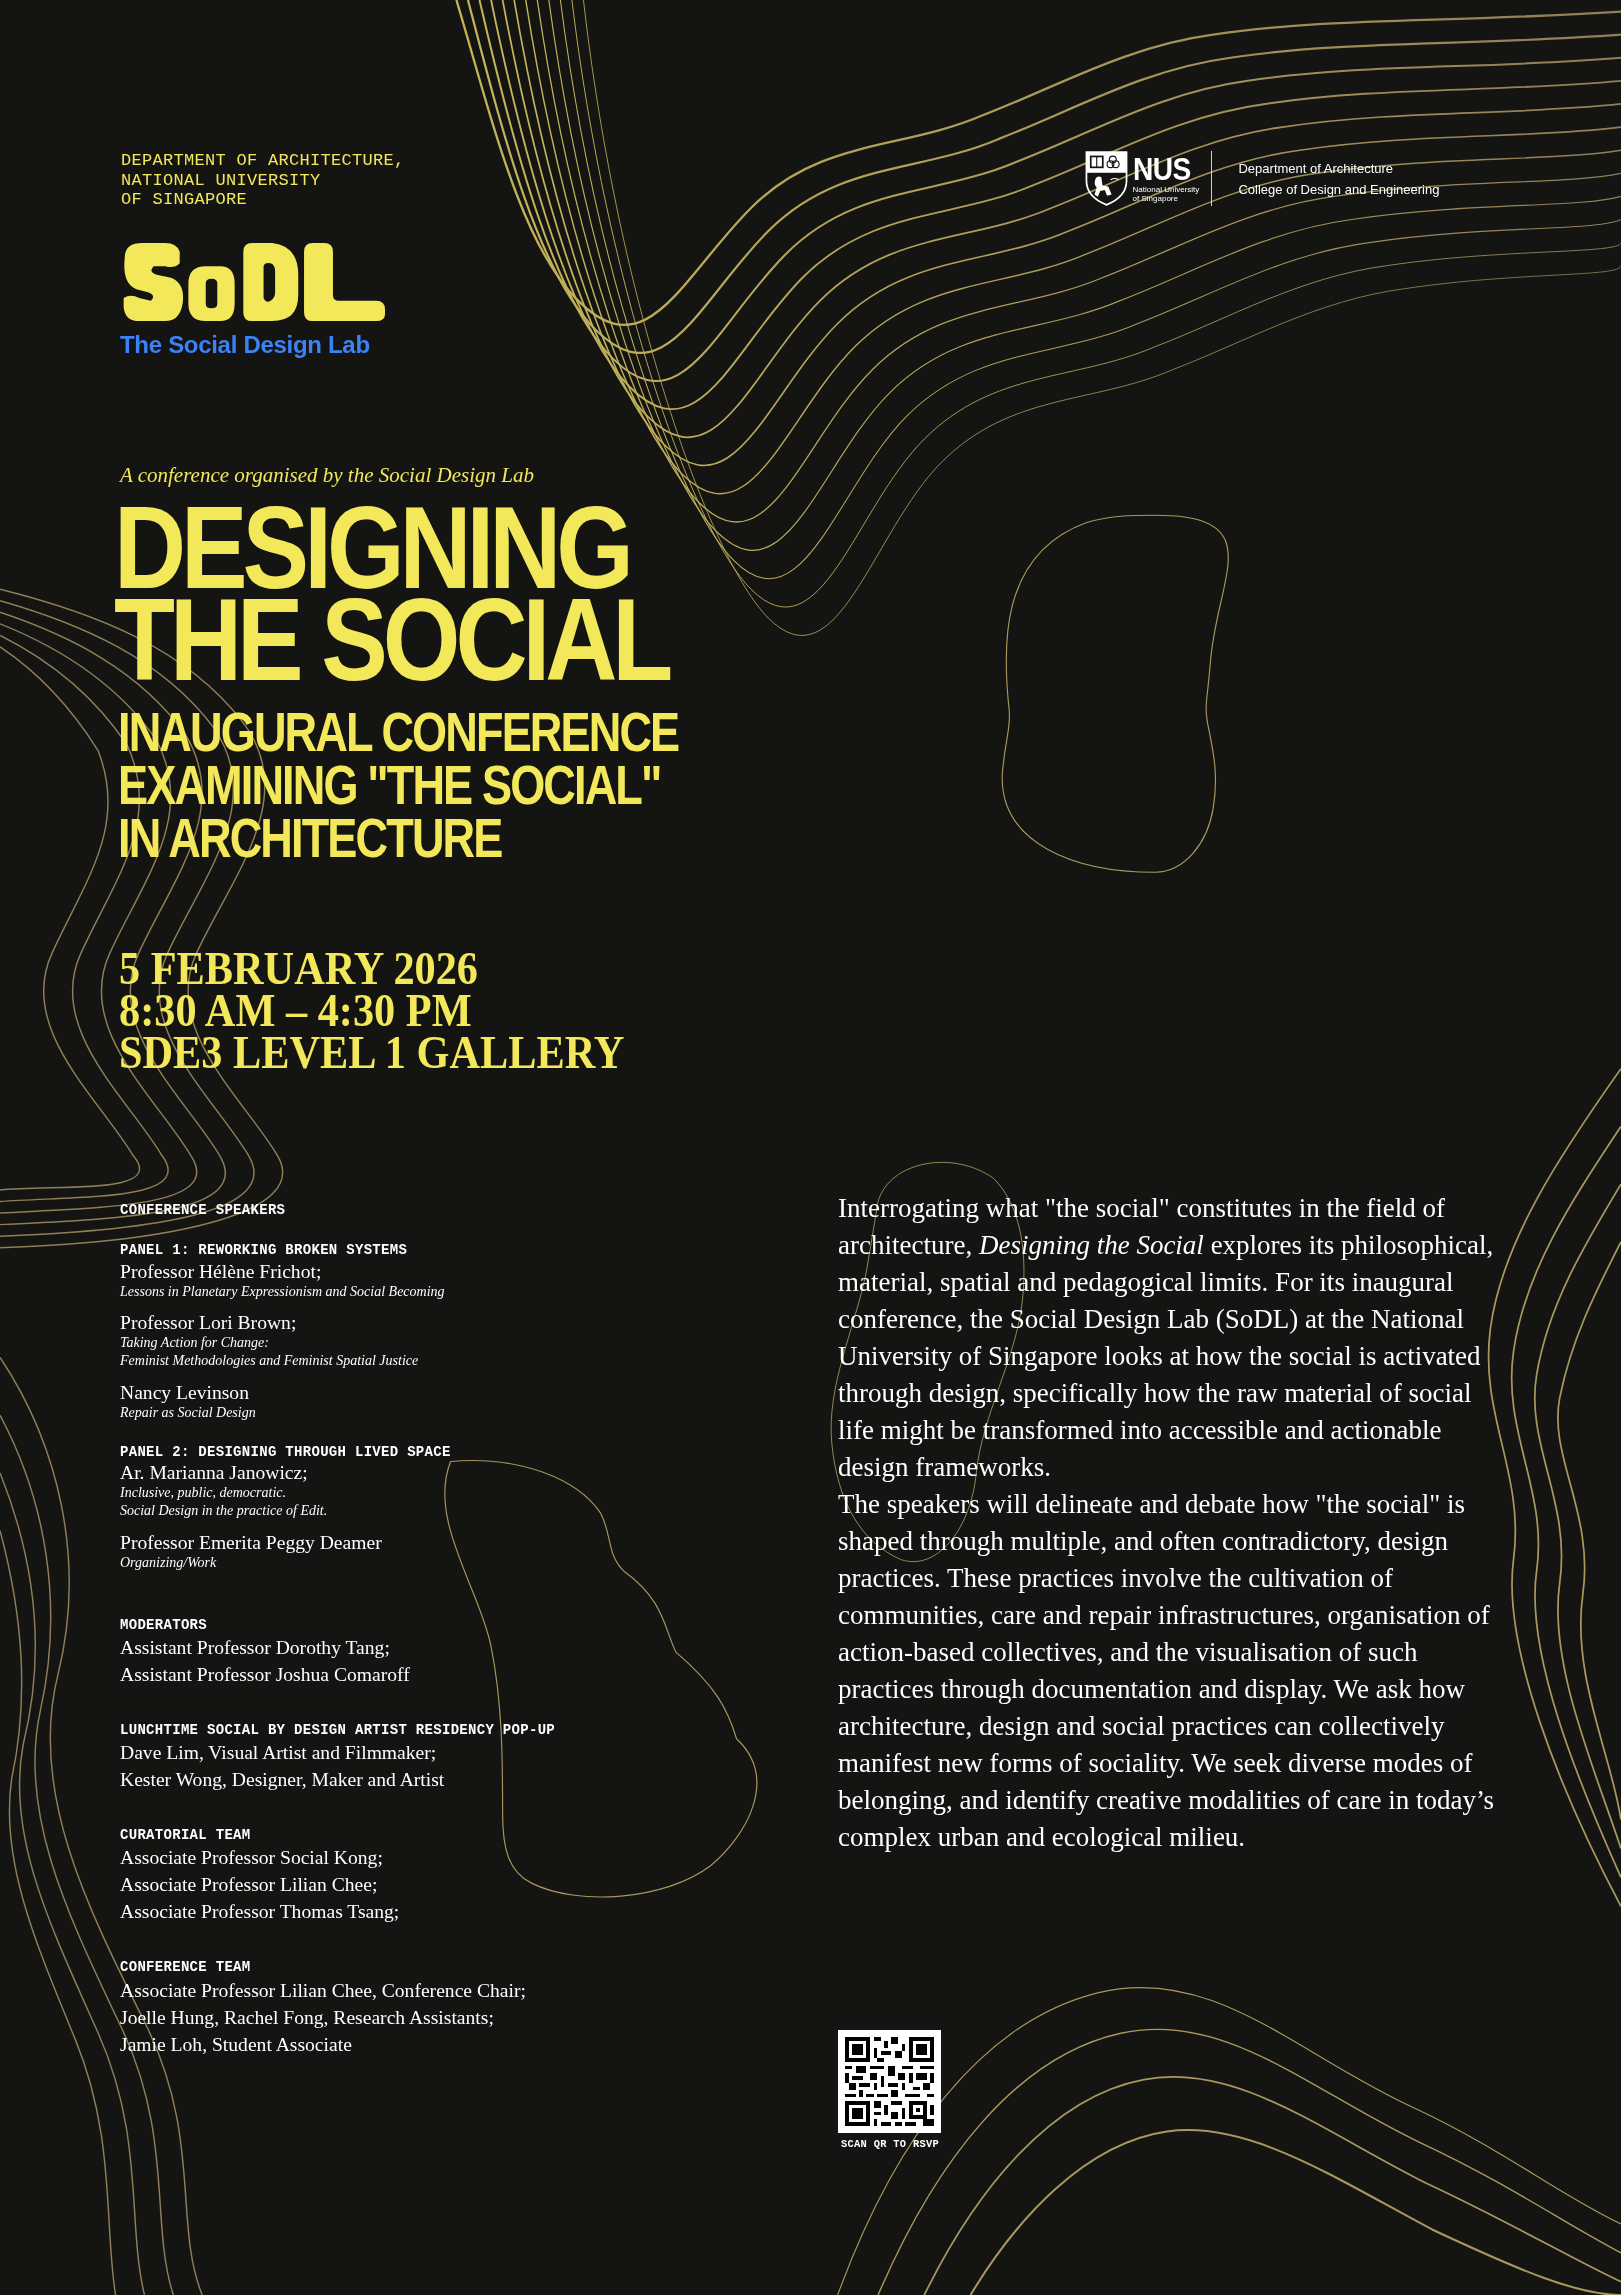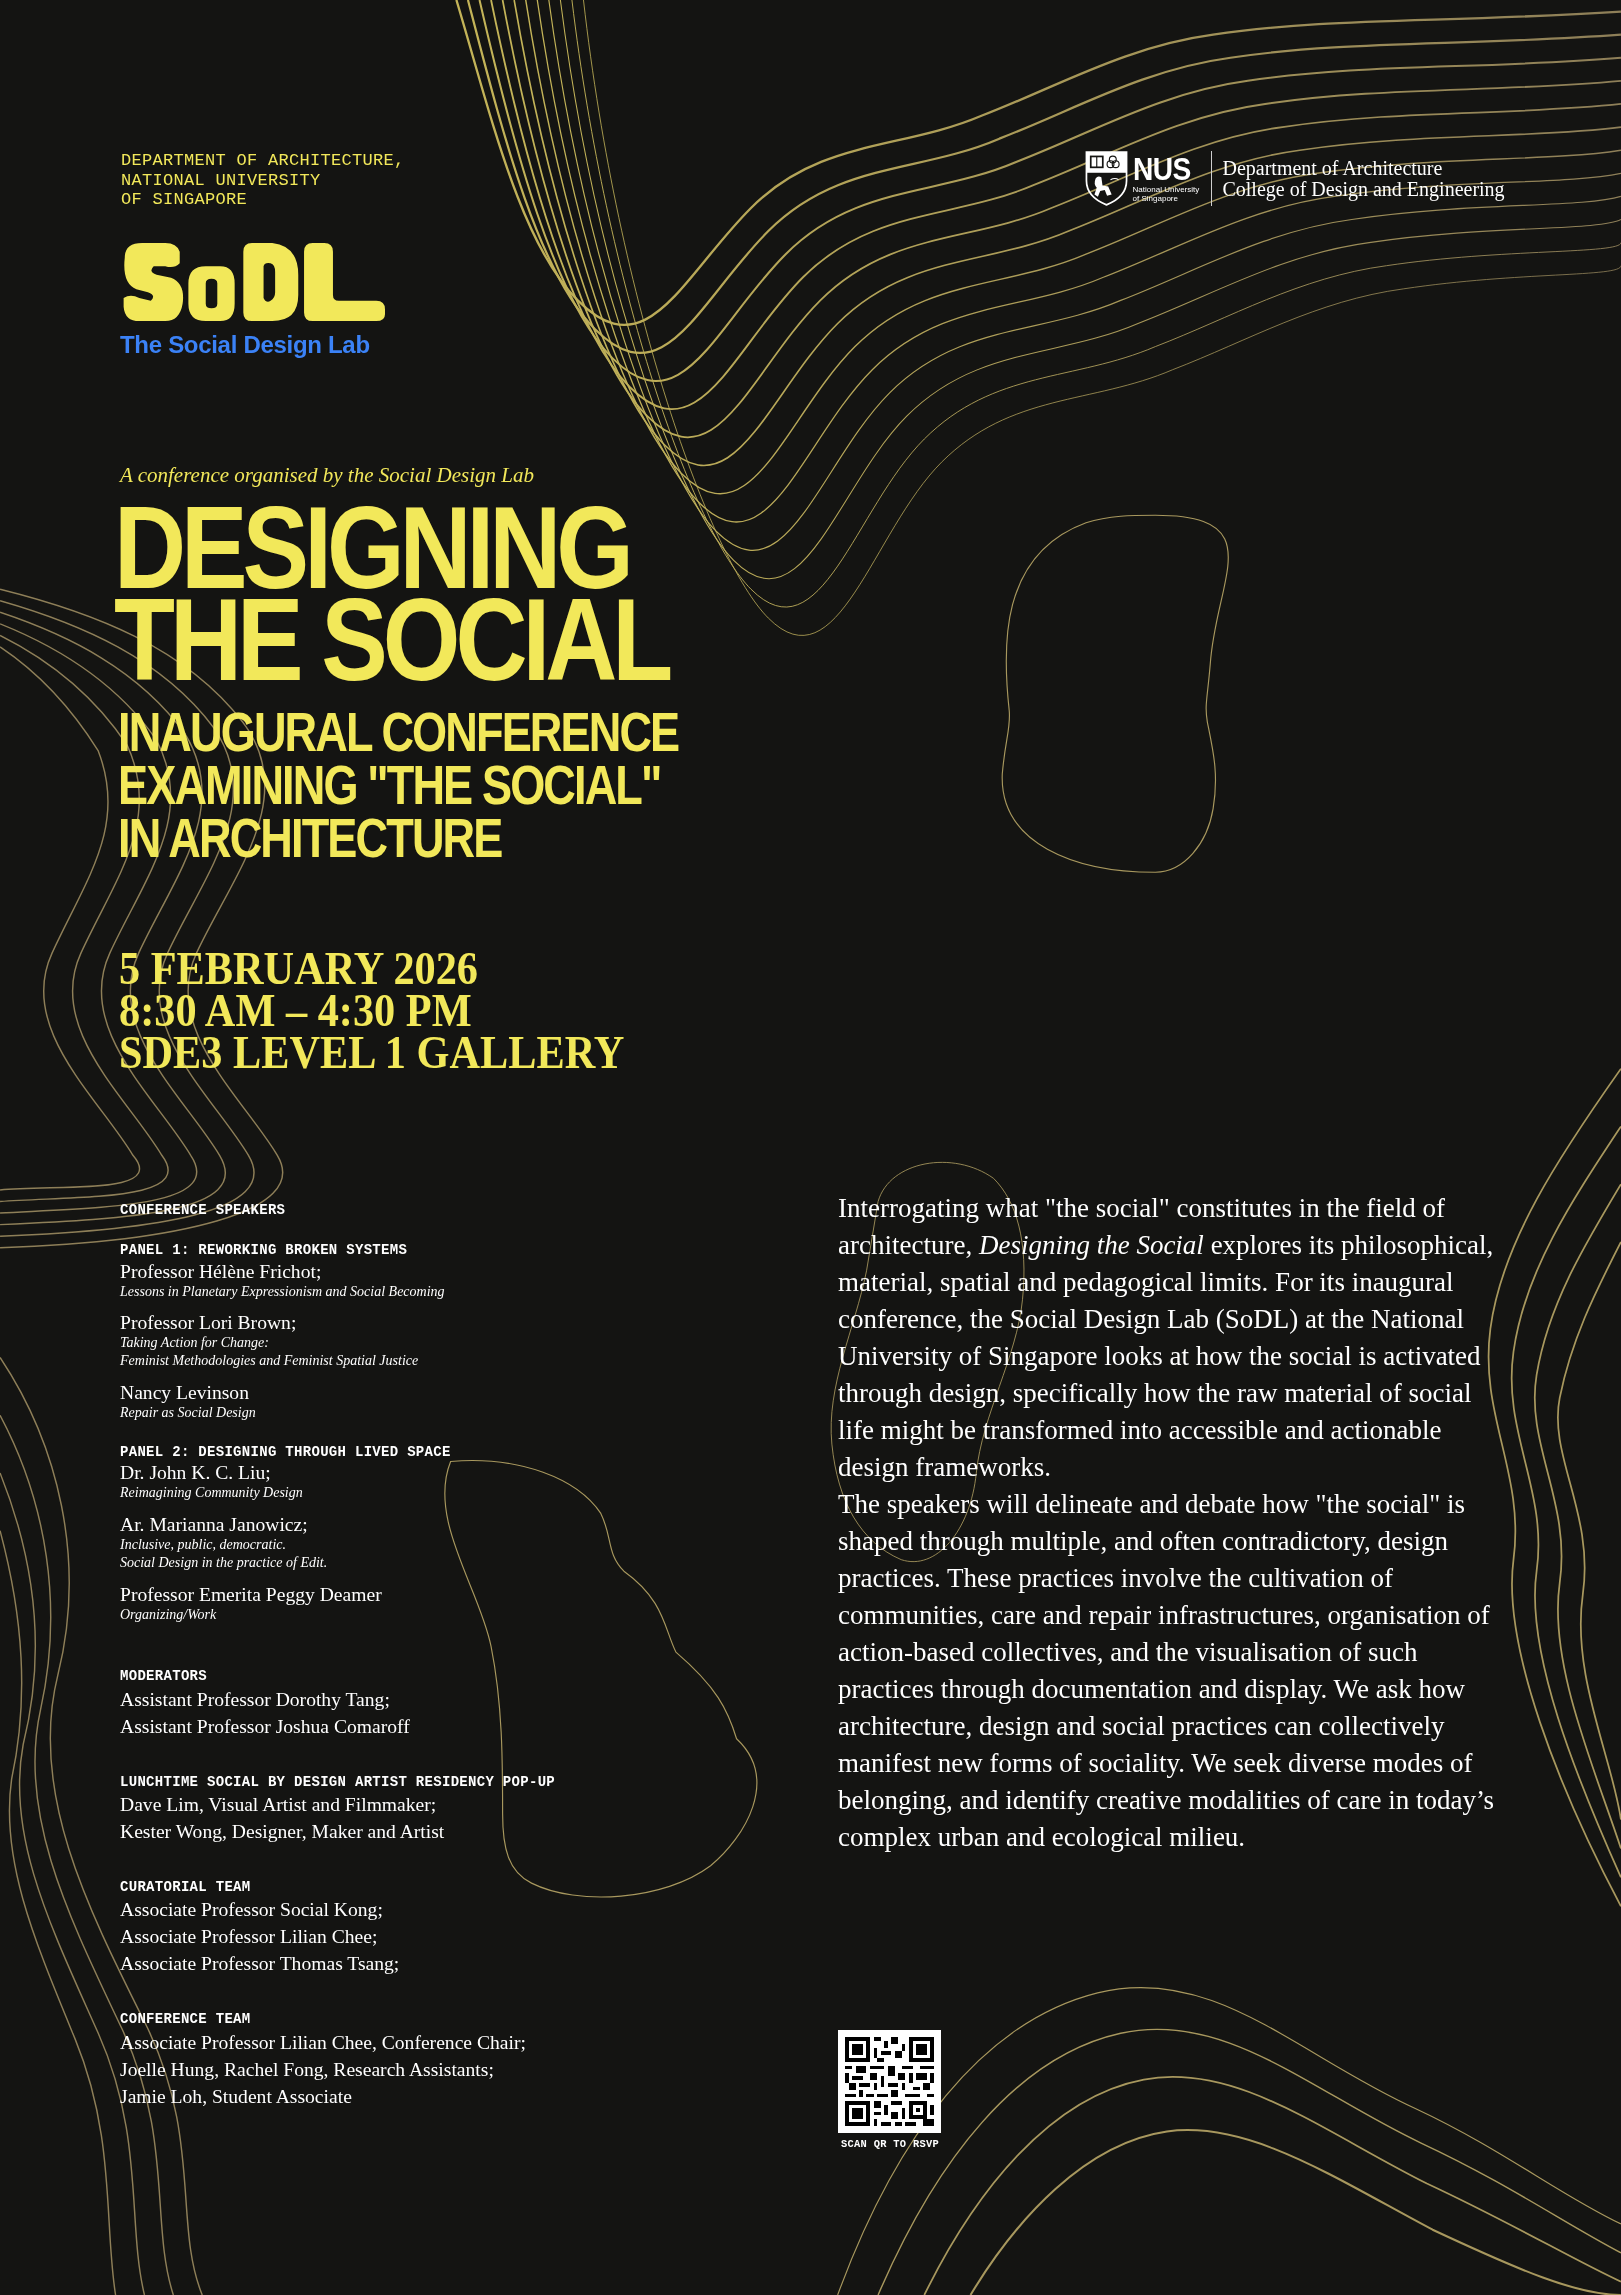--- a/index.html
+++ b/index.html
@@ -24,21 +24,21 @@
     letter-spacing:-0.3px;
   }
 
   
   .nus-block { left:1085px; top:151px; display:flex; align-items:center; }
   .nus-crest { width:43px; height:55px; }
   .nus-word { margin-left:4.6px; color:#fff; font-family:"Liberation Sans", sans-serif; }
   .nus-word .big { font-size:32px; line-height:31px; font-weight:bold; letter-spacing:-0.6px; transform:scaleX(0.88); transform-origin:left; display:block; }
   .nus-word .small { font-size:8px; line-height:9.2px; display:block; }
   .nus-divider { width:1.2px; height:55px; background:#cfcfcf; margin:0 10.4px 0 11.6px; }
-  .nus-dept { color:#fff; font-family:Liberation Serif, serif; font-size:20px; line-height:21px; }
+  .nus-dept { color:#fff; font-family:Liberation Sans, sans-serif; font-size:13px; line-height:21px;margin-left:16px; }
 
   
   .tagline { left:120px; top:463px; color:#f2e85a; font-size:21px;font-style:italic; }
   .title-main {
     left:114px; top:502px; color:#f2e85a;
     font-family:"Liberation Sans", sans-serif; font-weight:bold;
     font-size:116px; line-height:92px; letter-spacing:-5.8px;
     transform:scaleX(0.86); transform-origin:left top; white-space:pre;
   }
   .title-sub {
@@ -204,24 +204,20 @@
     <div class="speaker-talk">Taking Action for Change:</div>
     <div class="speaker-talk">Feminist Methodologies and Feminist Spatial Justice</div>
   </div>
   <div class="speaker">
     <div class="speaker-name">Nancy Levinson</div>
     <div class="speaker-talk">Repair as Social Design</div>
   </div>
   <div class="gap-sm"></div>
 
   <div class="sec-head">PANEL 2: DESIGNING THROUGH LIVED SPACE</div>
-  <div class="speaker">
-    <div class="speaker-name">Dr. John K. C. Liu;</div>
-    <div class="speaker-talk">Reimagining Community Design</div>
-  </div>
   <div class="speaker">
     <div class="speaker-name">Ar. Marianna Janowicz;</div>
     <div class="speaker-talk">Inclusive, public, democratic.</div>
     <div class="speaker-talk">Social Design in the practice of Edit.</div>
   </div>
   <div class="speaker">
     <div class="speaker-name">Professor Emerita Peggy Deamer</div>
     <div class="speaker-talk">Organizing/Work</div>
   </div>
   <div class="gap-lg"></div>

